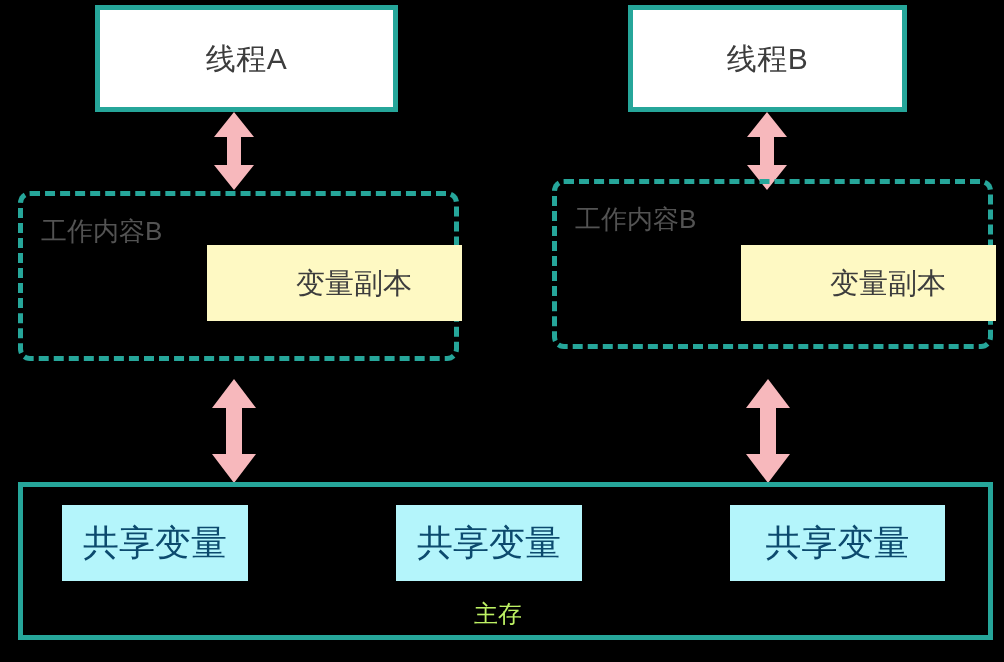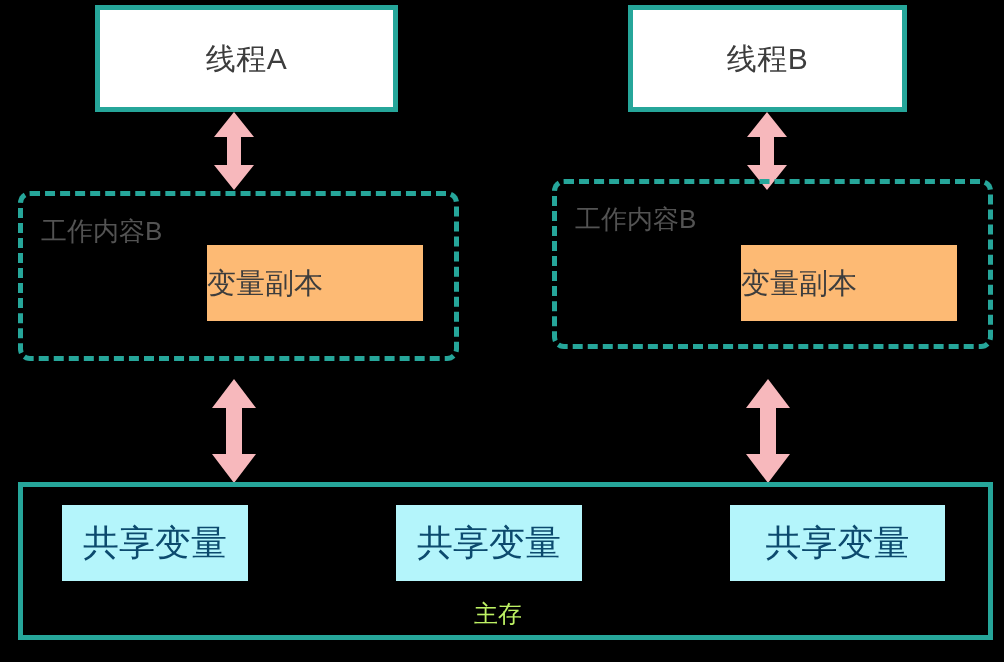--- a/index.html
+++ b/index.html
@@ -49,23 +49,25 @@
     left: 18px;
     font-size: 26px;
     color: #535353;
     line-height: 1;
     white-space: nowrap;
   }
 
   
   .varcopy-box {
     position: absolute;
-    background: #fdba74;
+    background: #fef9c3;
     display: flex;
     align-items: center;
+    justify-content: center;
+    padding-left: 39px;
   }
   .varcopy-label {
     font-size: 29px;
     color: #3d3d3d;
     line-height: 1;
     white-space: nowrap;
   }
 
   
   .mainmem-box {

